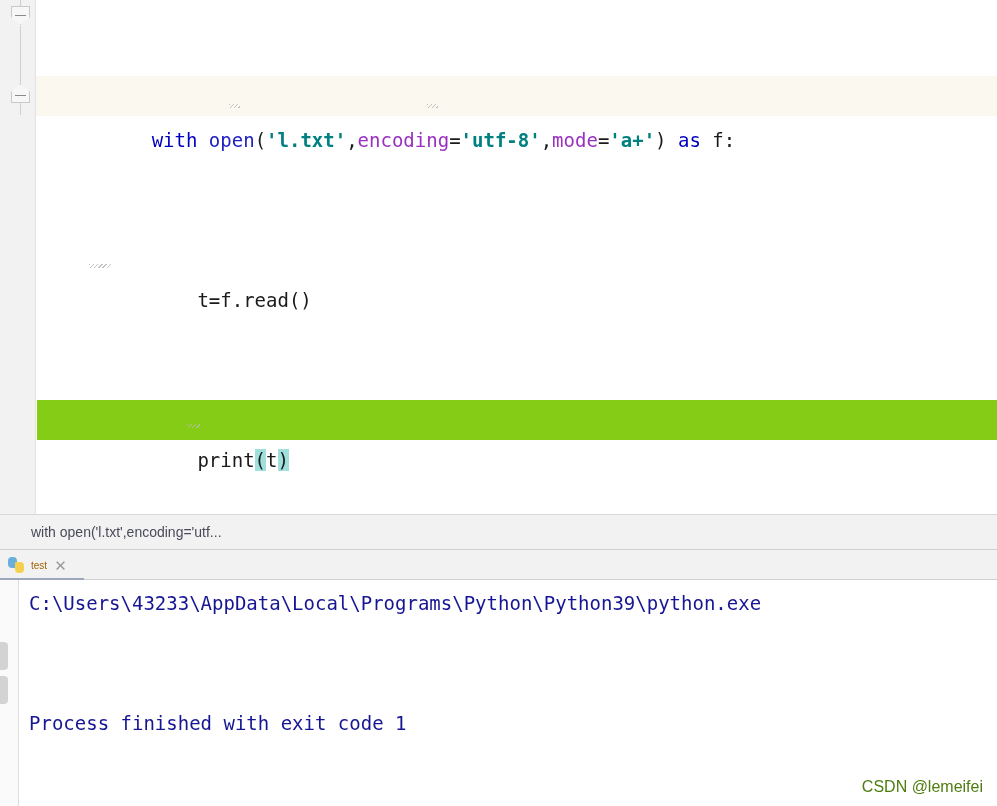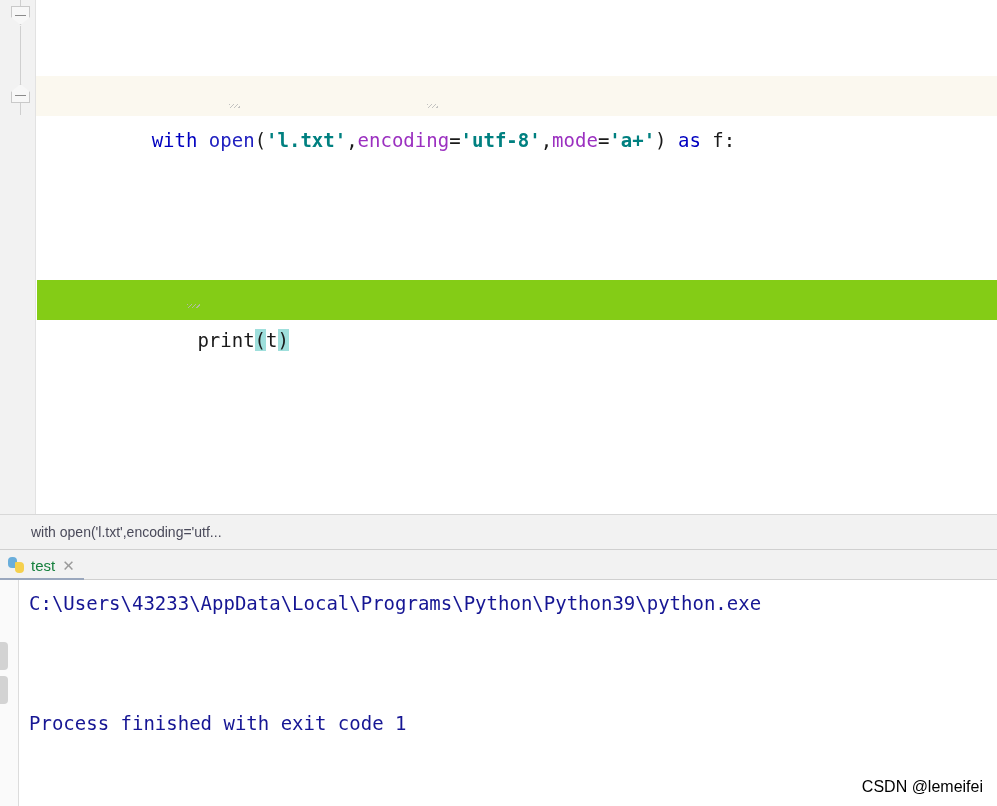--- a/index.html
+++ b/index.html
@@ -116,21 +116,21 @@
   }
   #run-tab {
     position: absolute; left: 0; top: 0;
     height: 30px; padding: 0 10px 0 8px;
     display: flex; align-items: center; gap: 7px;
   }
   #run-tab-underline {
     position: absolute; left: 0; top: 28px;
     width: 84px; height: 2px; background: #9aa7bd;
   }
-  #run-tab-label { font-size: 15px; color: #15803d; }
+  #run-tab-label { font-size: 10px; color: #a16207; }
   #run-tab-close { font-size: 15px; color: #9a9a9a; line-height: 1; }
 
   
   .py-icon { position: relative; width: 16px; height: 16px; flex: 0 0 16px; }
   .py-icon .s1, .py-icon .s2 {
     position: absolute; width: 9px; height: 11px;
   }
   .py-icon .s1 {
     left: 0; top: 0; background: #6aaedb;
     border-radius: 4px 4px 1px 4px;
@@ -161,21 +161,21 @@
     font-size: 19px;
     color: #161694;
     white-space: pre;
     overflow: hidden;
   }
   .console-line { position: absolute; left: 9px; }
 
   
   #watermark {
     position: absolute; right: 14px; bottom: 10px;
-    font-size: 16px; color: #000000;
+    font-size: 16px; color: #4d7c0f;
     font-family: "Liberation Sans", sans-serif;
   }
 </style>
 </head>
 <body>
 
 <div id="editor-pane">
 
   <div id="current-line-band"></div>
 
@@ -189,20 +189,24 @@
     <div class="gutter-line" style="top:103px;height:12px;"></div>
   </div>
 
   <div id="code-area">
     <div class="code-line">
       <span class="tok-kw">with</span><span class="tok-plain"> </span><span class="tok-fn">open</span><span class="tok-punct">(</span><span class="tok-str">'l.txt'</span><span class="tok-punct">,</span><span class="tok-kwarg">encoding</span><span class="tok-op">=</span><span class="tok-str">'utf-8'</span><span class="tok-punct">,</span><span class="tok-kwarg">mode</span><span class="tok-op">=</span><span class="tok-str">'a+'</span><span class="tok-punct">)</span><span class="tok-plain"> </span><span class="tok-kw">as</span><span class="tok-plain"> </span><span class="tok-plain">f</span><span class="tok-punct">:</span>
       <span class="squiggle" style="left:192px;top:24px;width:11px;"></span>
       <span class="squiggle" style="left:390px;top:24px;width:11px;"></span>
     </div>
 
+    <div class="code-line">
+      <span class="tok-plain">    t=f.read()</span>
+      <span class="squiggle" style="left:52px;top:24px;width:22px;"></span>
+    </div>
 
     <div class="code-line current">
       <span class="tok-plain">    print</span><span class="brk-hl tok-punct">(</span><span class="tok-plain">t</span><span class="brk-hl tok-punct">)</span>
       <span class="squiggle" style="left:150px;top:24px;width:13px;"></span>
     </div>
   </div>
 </div>
 
 <div id="breadcrumb-bar">
   <span id="breadcrumb-text">with open('l.txt',encoding='utf...</span>

